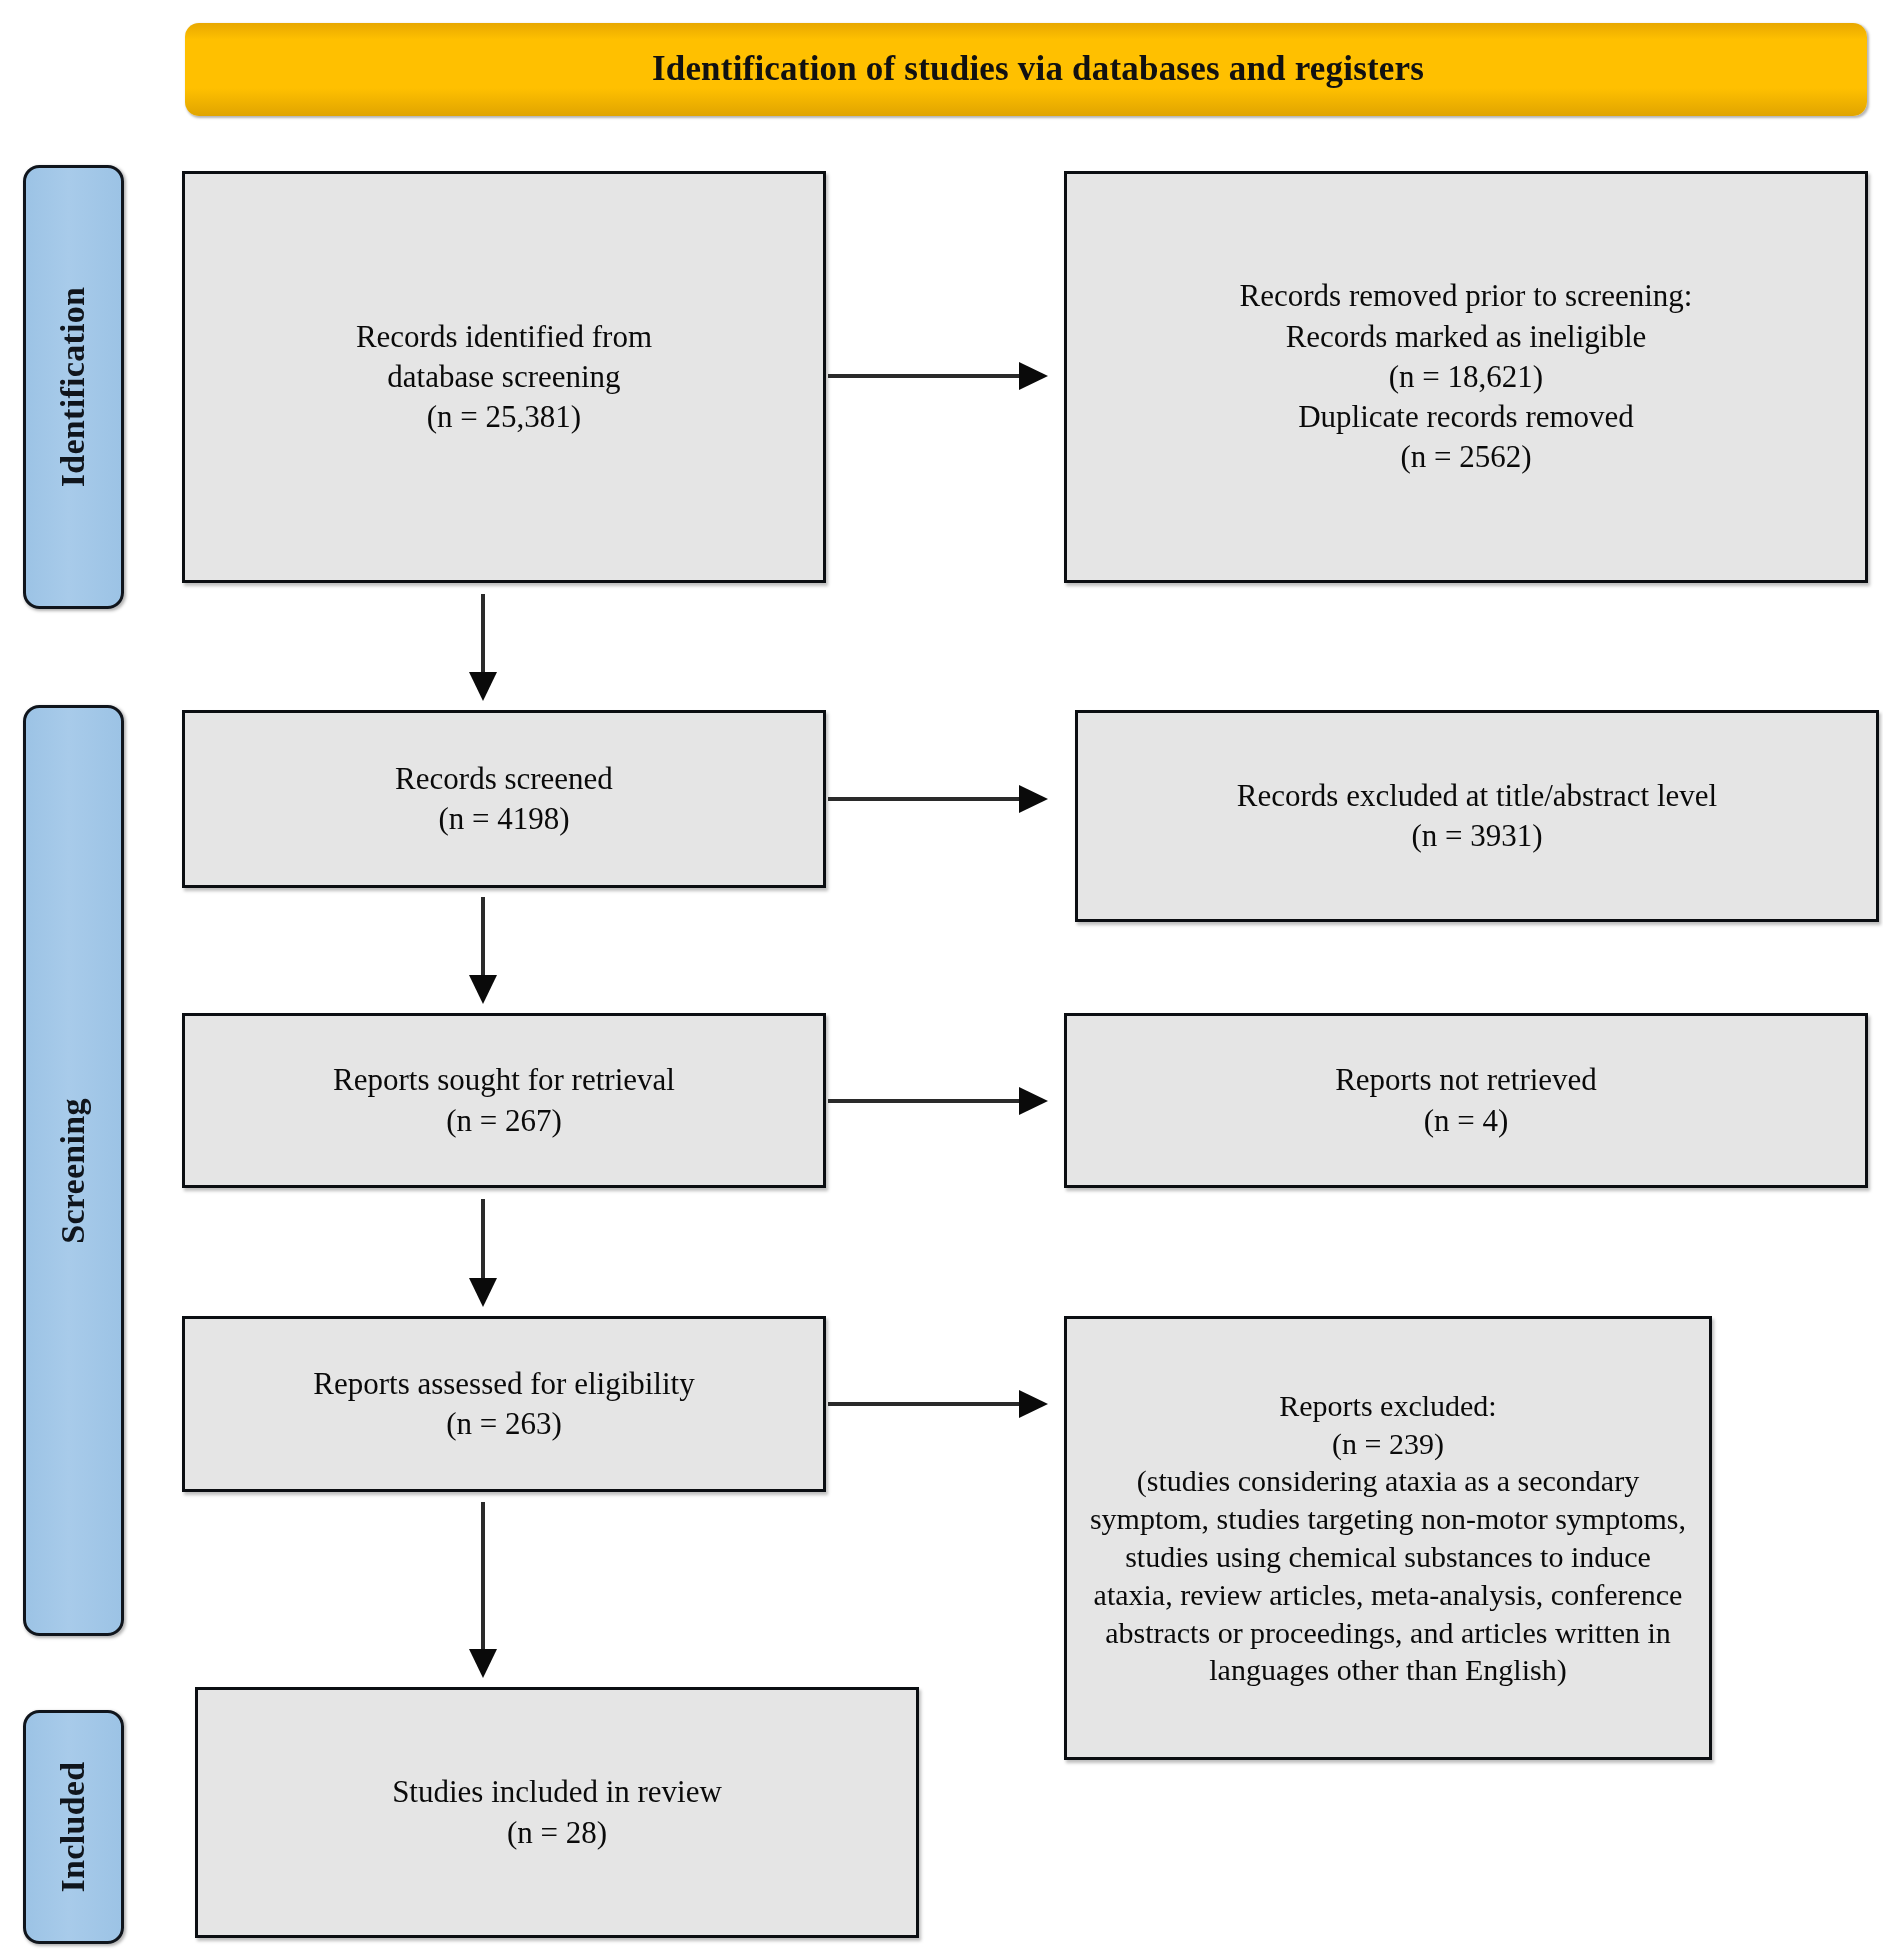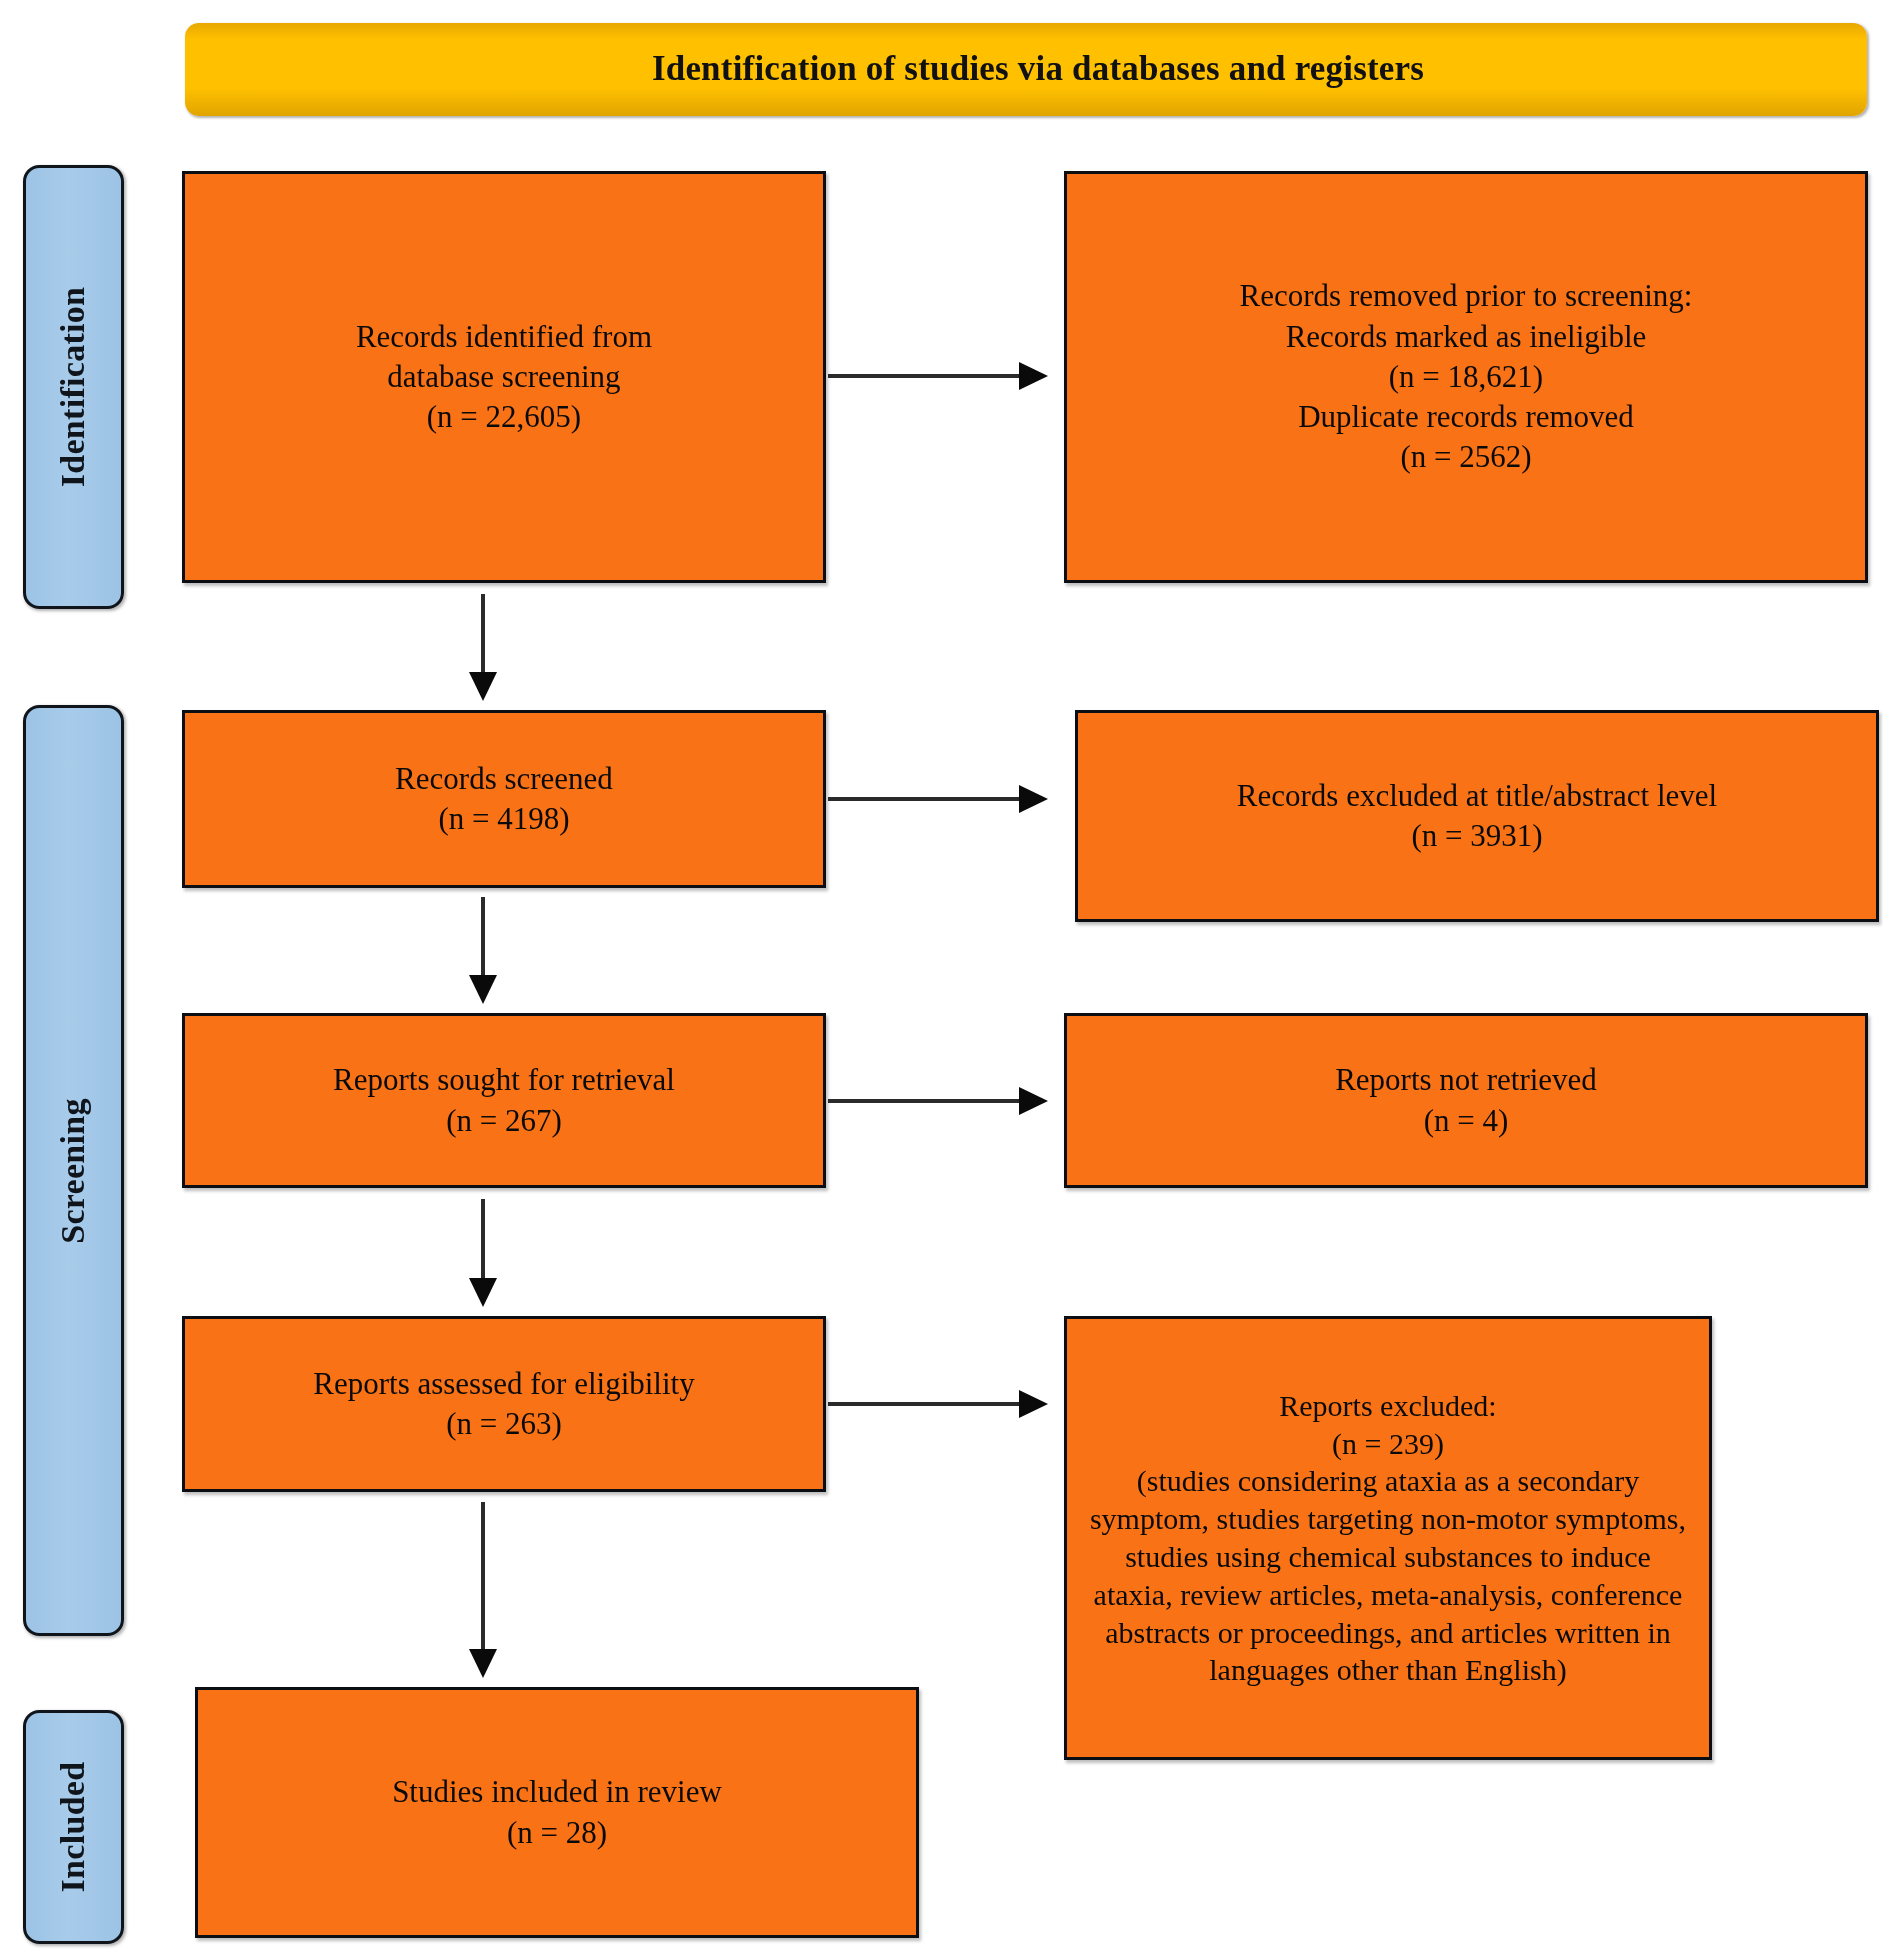--- a/index.html
+++ b/index.html
@@ -63,21 +63,21 @@
     color: #10151c;
     letter-spacing: 0.3px;
   }
   #stage-identification { top: 165px;  height: 444px; }
   #stage-screening     { top: 705px; height: 931px; }
   #stage-included      { top: 1710px; height: 234px; }
 
   
   .box {
     position: absolute;
-    background: #f97316;
+    background: #e5e5e5;
     border: 3.1px solid #0b0e12;
     box-shadow: 1.9px 2.5px 3.1px rgba(0,0,0,0.26);
     box-sizing: border-box;
     display: flex;
     align-items: center;
     justify-content: center;
     padding: 6.3px 16.3px;
   }
   .box-text {
     text-align: center;
@@ -194,21 +194,21 @@
     <div class="stage-label">Screening</div>
   </div>
   <div class="stage" id="stage-included">
     <div class="stage-label">Included</div>
   </div>
 
   <div class="box" id="box-identified">
     <div class="box-text">
       <span class="ln">Records identified from</span>
       <span class="ln">database screening</span>
-      <span class="ln">(n = 22,605)</span>
+      <span class="ln">(n = 25,381)</span>
     </div>
   </div>
 
   <div class="arrow-h" id="arrow-id-h">
     <div class="shaft"></div>
     <div class="head"></div>
   </div>
 
   <div class="box" id="box-removed">
     <div class="box-text">

